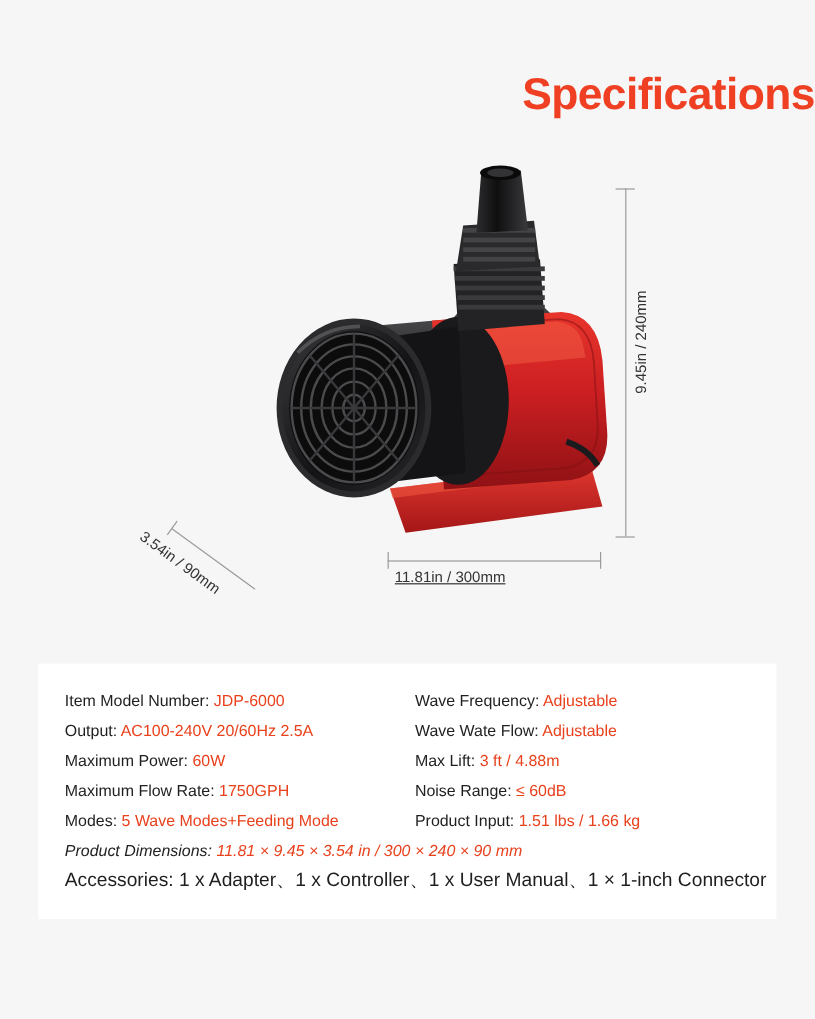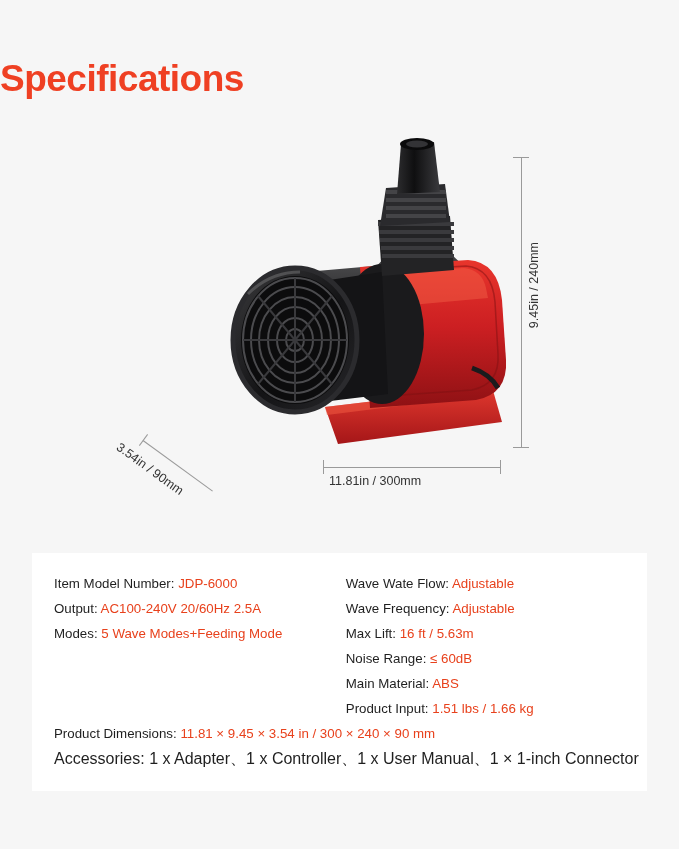--- a/index.html
+++ b/index.html
@@ -14,21 +14,21 @@
     color: #1a1a1a;
     overflow: hidden;
   }
   .page {
     position: relative;
     width: 679px;
     height: 849px;
     background: #f6f6f6;
   }
   .title {
-    text-align: left;
+    text-align: right;
     font-size: 37px;
     font-weight: bold;
     color: #ef4023;
     letter-spacing: -0.5px;
     padding-top: 58px;
     margin: 0;
   }
 
   
   .hero {
@@ -57,21 +57,21 @@
   .v-label {
     left: 527px; top: 120px;
     writing-mode: vertical-rl;
     transform: rotate(180deg);
   }
 
   
   .h-line { width: 178px; height: 1px; left: 323px; top: 345px; }
   .h-cap-l { width: 1px; height: 14px; left: 323px; top: 338px; }
   .h-cap-r { width: 1px; height: 14px; left: 500px; top: 338px; }
-  .h-label { left: 329px; top: 352px; }
+  .h-label { left: 329px; top: 352px; text-decoration: underline; }
 
   
   .d-line {
     width: 86px; height: 1px;
     left: 143px; top: 318px;
     transform: rotate(36deg);
     transform-origin: left center;
   }
   .d-cap-l {
     width: 1px; height: 14px; left: 143px; top: 311px;
@@ -110,20 +110,21 @@
     line-height: 25px;
     color: #1f1f1f;
     white-space: nowrap;
   }
   .spec-val { color: #e8411c; }
   .spec-wide {
     font-size: 13.3px;
     line-height: 25px;
     color: #1f1f1f;
     white-space: nowrap;
+    font-style: italic;
   }
   .acc-row {
     font-size: 16px;
     line-height: 25px;
     color: #1f1f1f;
     white-space: nowrap;
   }
 </style>
 </head>
 <body>
@@ -246,45 +247,49 @@
       <div class="spec-col left">
         <div class="spec-row">
           <span>Item Model Number:</span>
           <span class="spec-val">JDP-6000</span>
         </div>
         <div class="spec-row">
           <span>Output:</span>
           <span class="spec-val">AC100-240V 20/60Hz 2.5A</span>
         </div>
         <div class="spec-row">
+          <span>Maximum Power:</span>
+          <span class="spec-val">60W</span>
+        </div>
+        <div class="spec-row">
+          <span>Maximum Flow Rate:</span>
+          <span class="spec-val">1750GPH</span>
+        </div>
+        <div class="spec-row">
           <span>Modes:</span>
           <span class="spec-val">5 Wave Modes+Feeding Mode</span>
         </div>
       </div>
 
       <div class="spec-col right">
         <div class="spec-row">
+          <span>Wave Frequency:</span>
+          <span class="spec-val">Adjustable</span>
+        </div>
+        <div class="spec-row">
           <span>Wave Wate Flow:</span>
           <span class="spec-val">Adjustable</span>
         </div>
         <div class="spec-row">
-          <span>Wave Frequency:</span>
-          <span class="spec-val">Adjustable</span>
-        </div>
-        <div class="spec-row">
           <span>Max Lift:</span>
-          <span class="spec-val">16 ft / 5.63m</span>
+          <span class="spec-val">3 ft / 4.88m</span>
         </div>
         <div class="spec-row">
           <span>Noise Range:</span>
           <span class="spec-val">≤ 60dB</span>
-        </div>
-        <div class="spec-row">
-          <span>Main Material:</span>
-          <span class="spec-val">ABS</span>
         </div>
         <div class="spec-row">
           <span>Product Input:</span>
           <span class="spec-val">1.51 lbs / 1.66 kg</span>
         </div>
       </div>
 
     </div>
 
     <div class="spec-wide">

